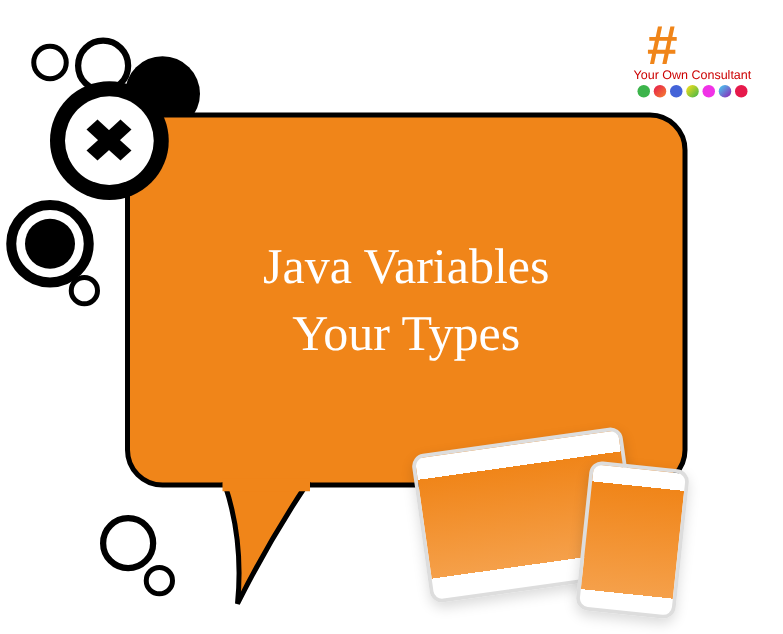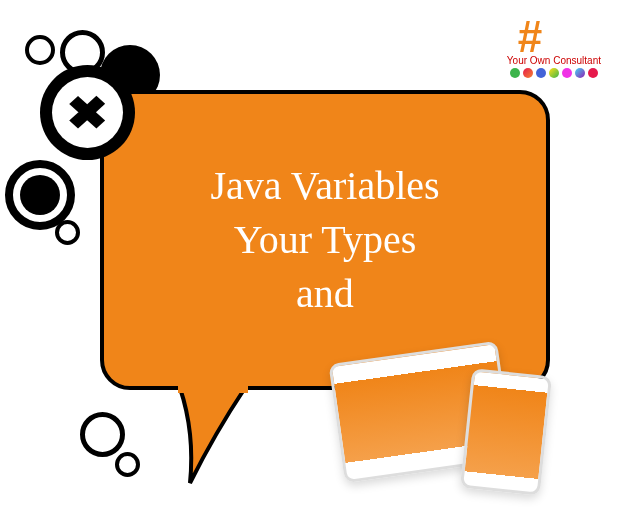--- a/index.html
+++ b/index.html
@@ -234,21 +234,20 @@
 <div class="close-badge">
   <div class="close-outer"></div>
   <div class="close-inner">
     <span class="close-x">✖</span>
   </div>
 </div>
 
 <div class="speech-bubble">
   <div class="bubble-text">Java Variables</div>
   <div class="bubble-text">Your Types</div>
-  <div class="bubble-text">and</div>
 </div>
 
 <svg style="position:absolute; top:383px; left:170px; z-index:2;" width="120" height="110">
   <path d="M 10 5 L 75 5 Q 45 50 20 100 Q 25 50 10 5 Z" fill="#f08519" stroke="#000" stroke-width="4"></path>
   <rect x="8" y="0" width="70" height="10" fill="#f08519"></rect>
 </svg>
 
 <div class="logo">
   <div class="logo-main">
     <span class="logo-hash">#</span>

